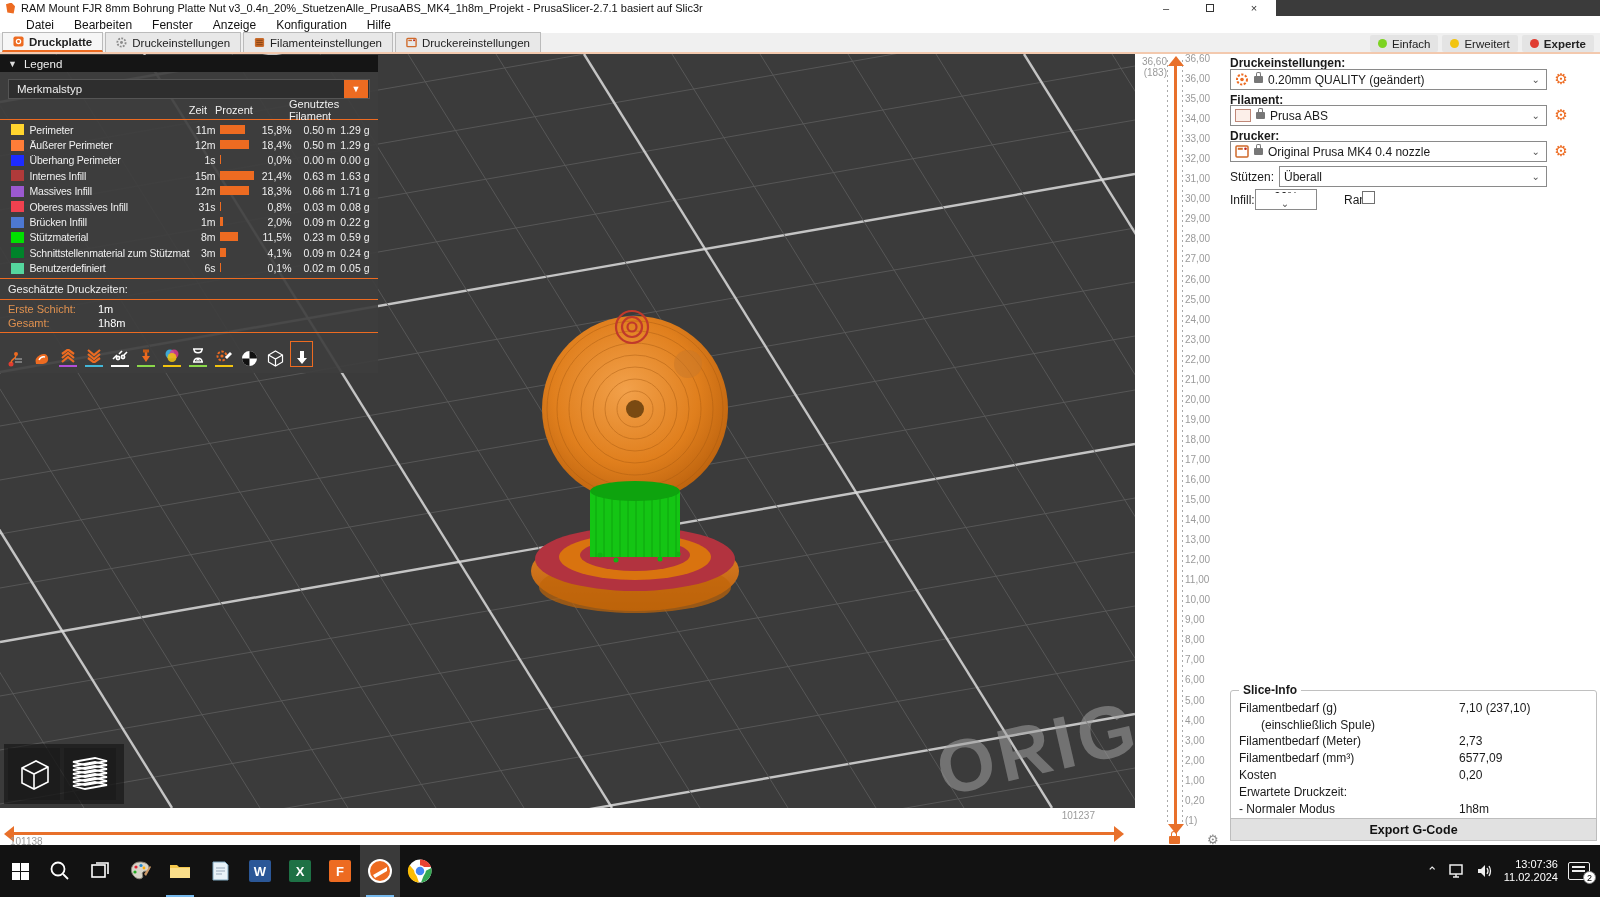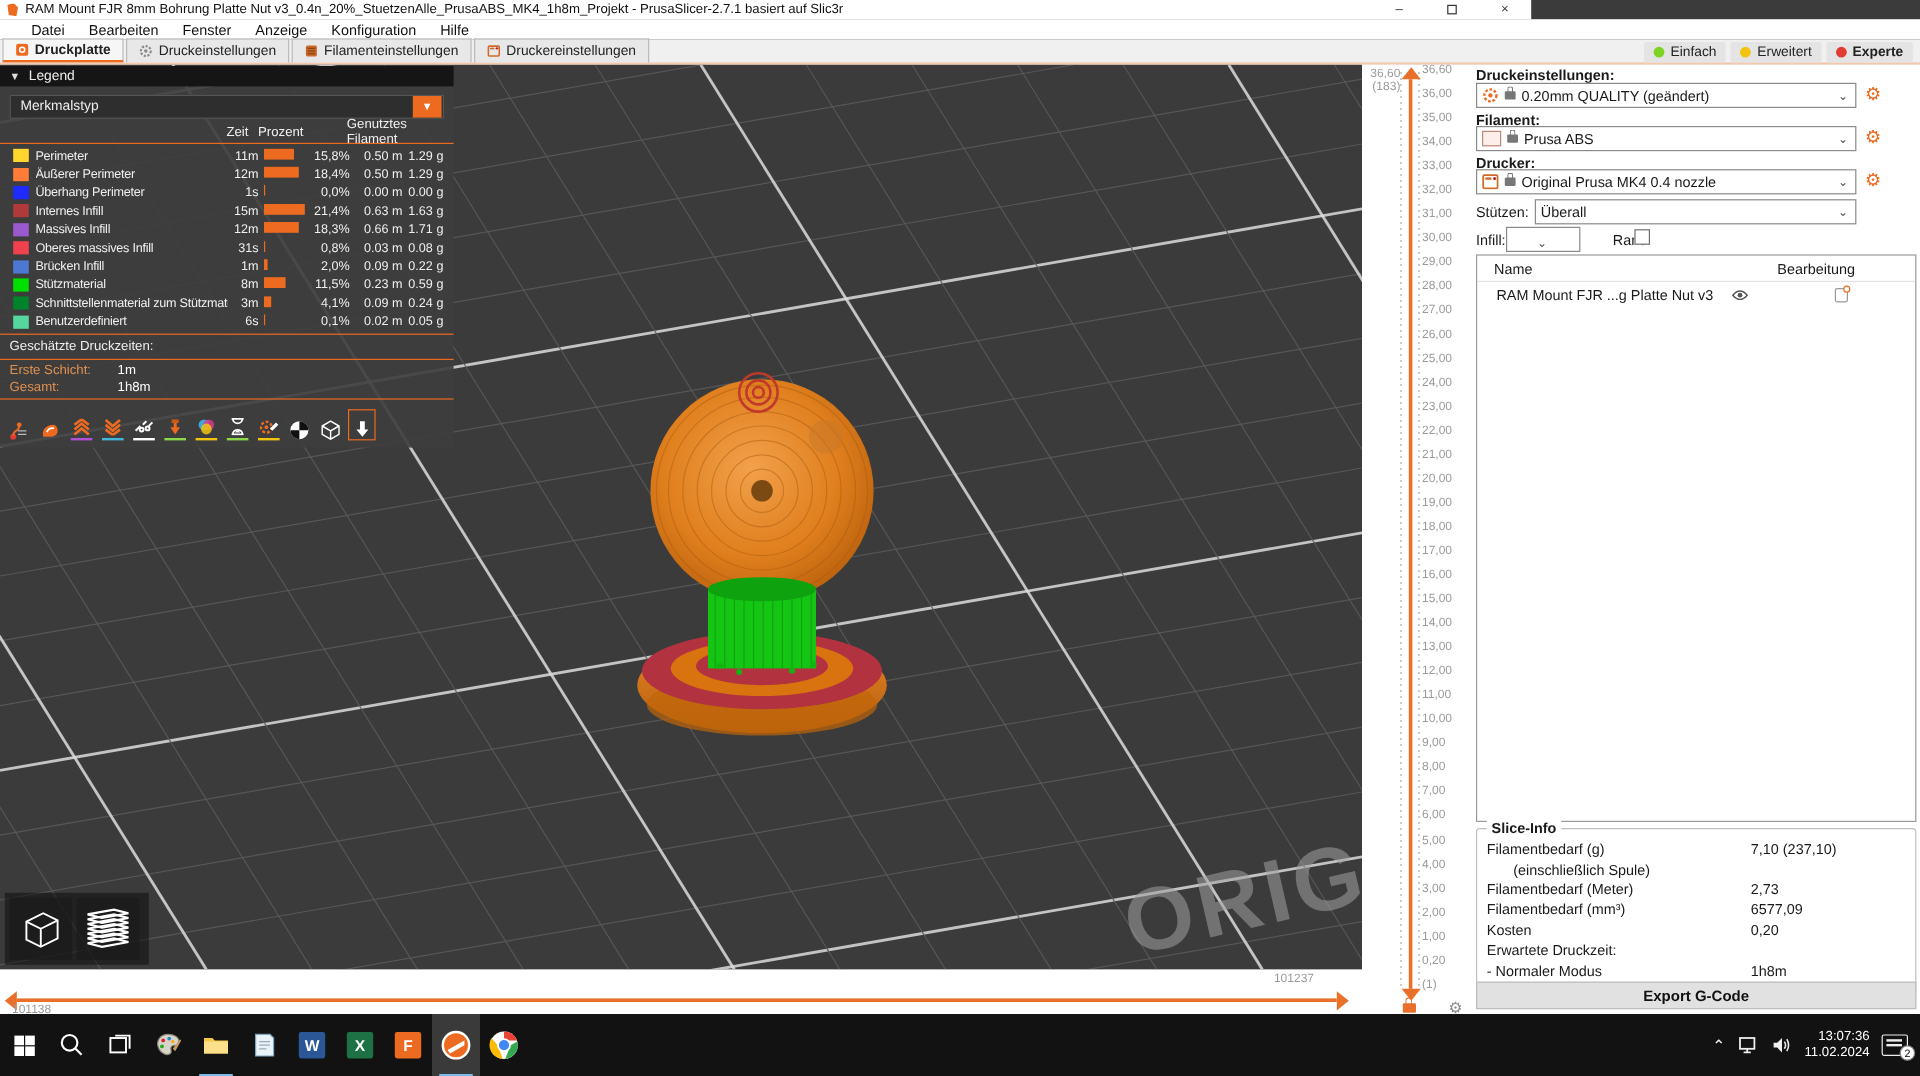--- a/index.html
+++ b/index.html
@@ -688,40 +688,20 @@
     </div>
 
     <div class="smalllabel" style="left:3px;top:139px">Infill:</div>
     <div class="combo" id="infill-combo" style="top:135px">
       <span class="ctext">20%</span>
       <span class="chev">⌄</span>
     </div>
     <div class="smalllabel" style="left:117px;top:139px">Rand:</div>
     <div id="brim-check" style="top:137px"></div>
 
-    <div id="objlist">
-      <div class="hdr">
-        <span class="h-name">Name</span>
-        <span class="h-edit">Bearbeitung</span>
-      </div>
-      <div class="row">
-        <span class="r-name">RAM Mount FJR ...g Platte Nut v3</span>
-        <span class="r-eye">
-          <svg width="14" height="10" viewBox="0 0 14 10">
-              <path d="M1 5 Q7 -2 13 5 Q7 12 1 5 Z" fill="none" stroke="#555" stroke-width="1.2"></path>
-              <circle cx="7" cy="5" r="2" fill="#555"></circle>
-            </svg>
-        </span>
-        <span class="r-edit">
-            <span class="editicon">
-              <span class="dot"></span>
-            </span>
-          </span>
-      </div>
-    </div>
 
     <div id="sliceinfo">
       <span class="si-title">Slice-Info</span>
       <div id="si-body">
         <div class="si-row">
             <span class="k">Filamentbedarf (g)</span>
             <span class="v">7,10 (237,10)</span>
           </div>
         <div class="si-sub">(einschließlich Spule)</div>
         <div class="si-row">

